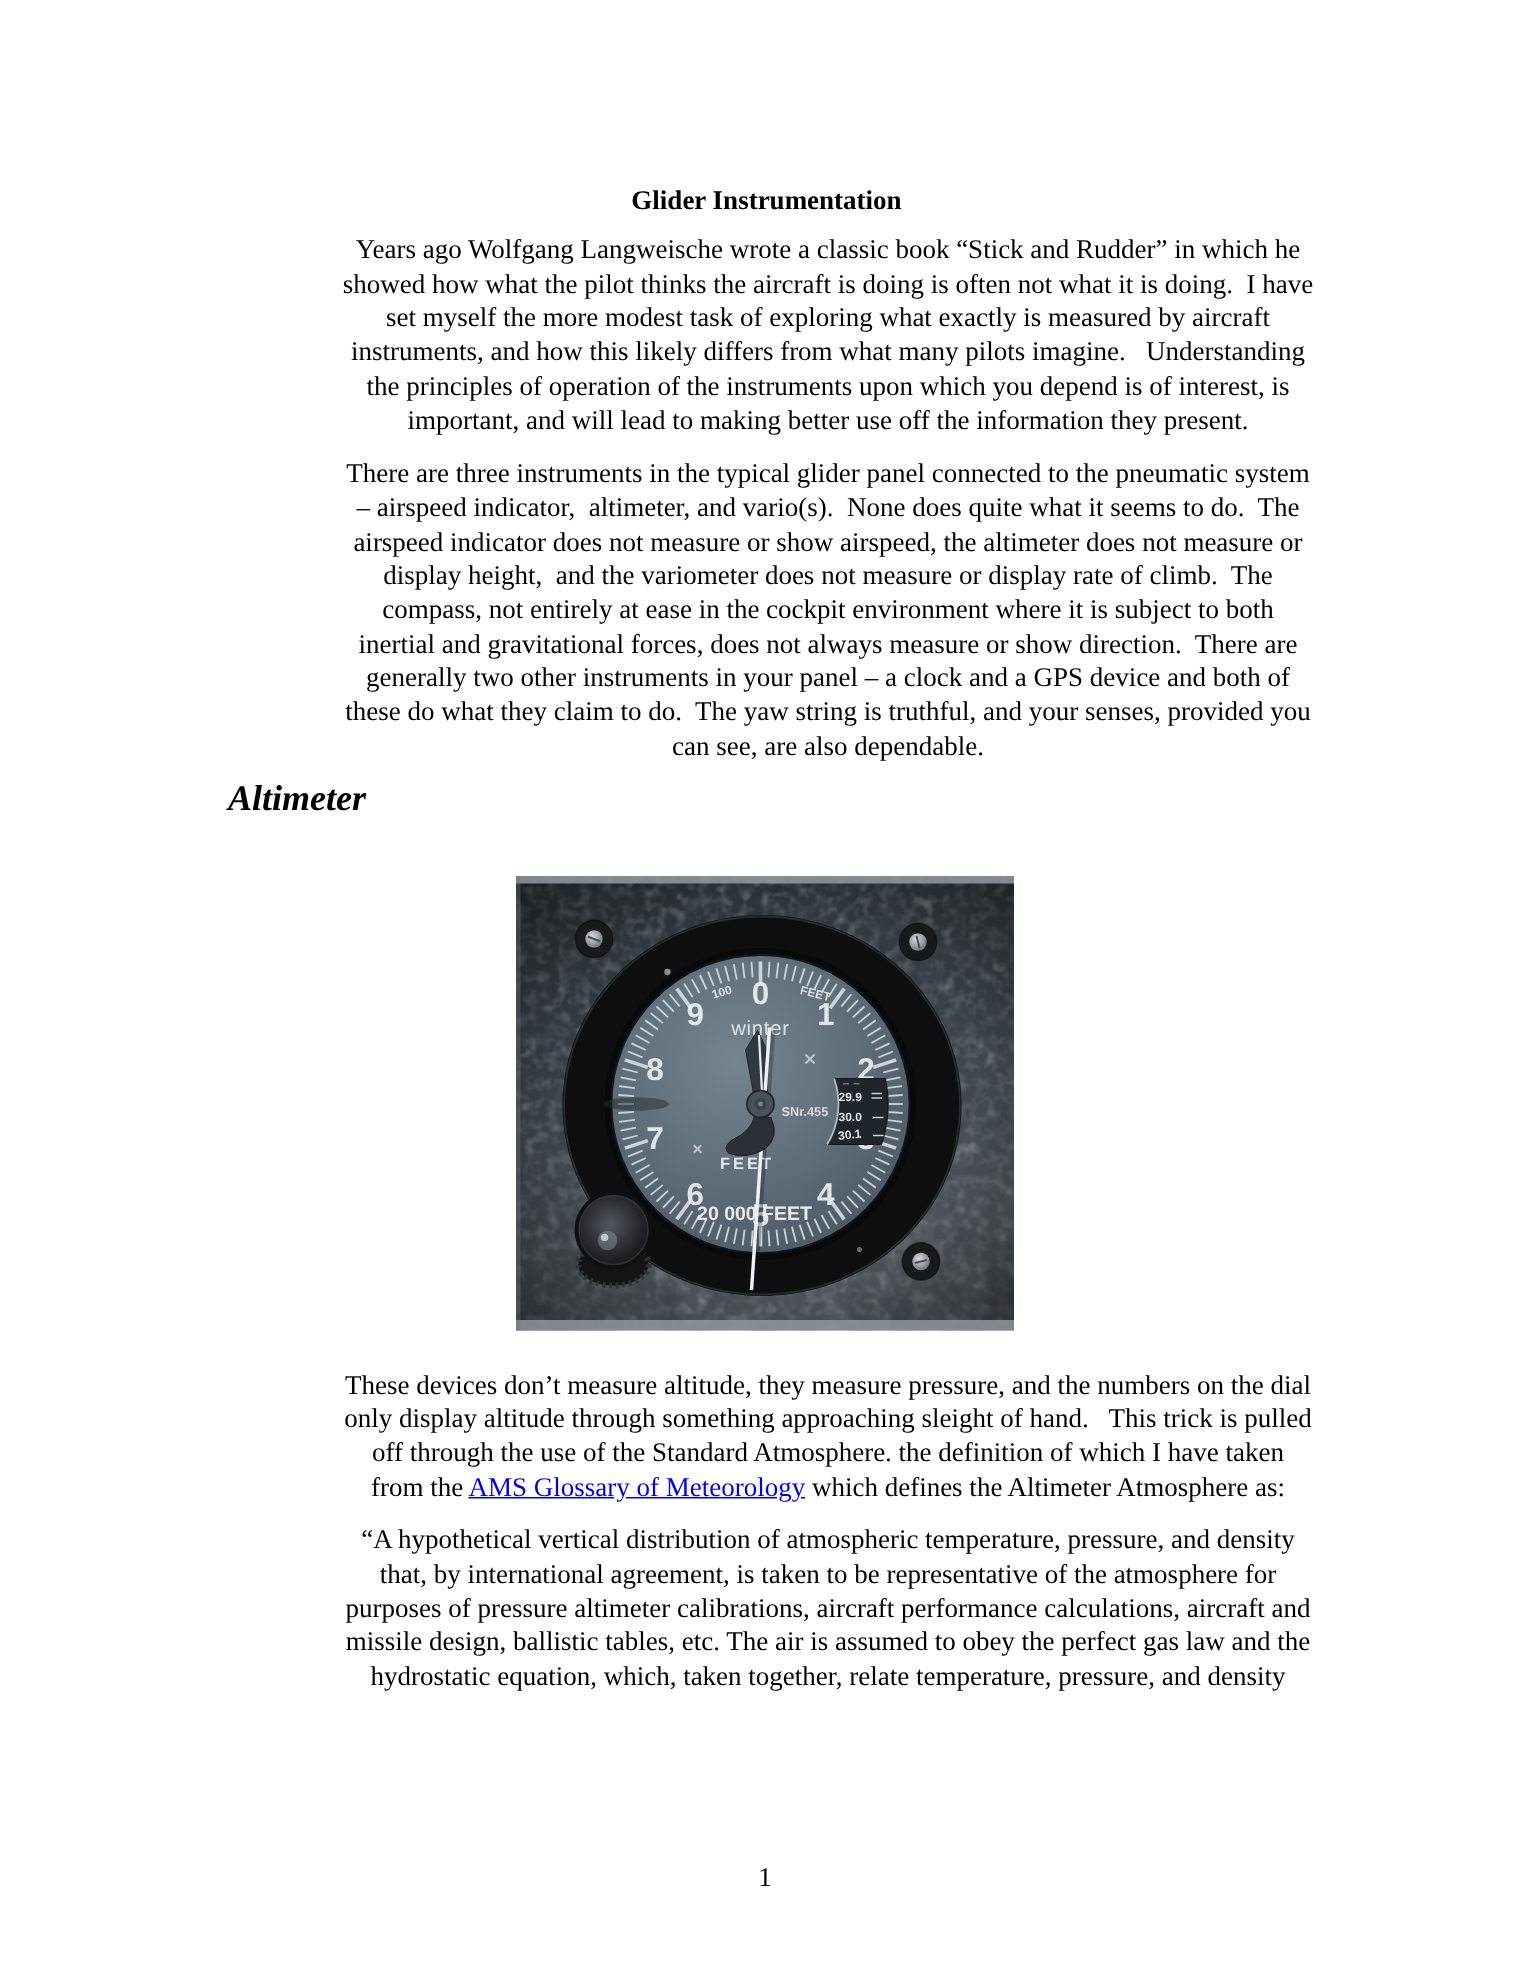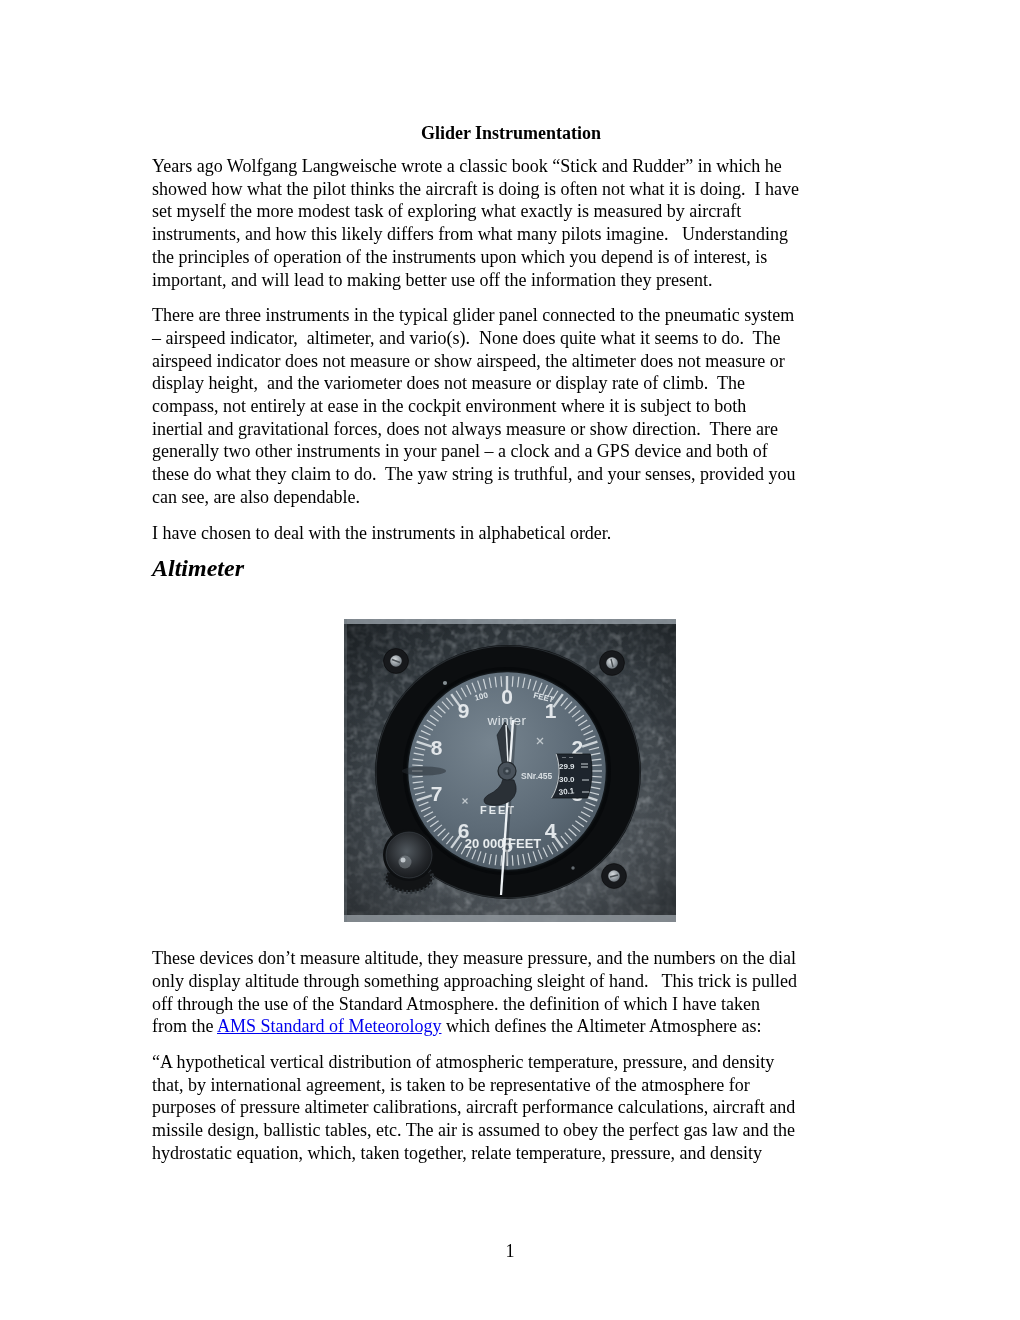--- a/index.html
+++ b/index.html
@@ -20,20 +20,21 @@
     font-size:18px;font-weight:bold;
     text-align:center;
     width:718px;
     margin:0;line-height:23px;
   }
   p.body-par{
     font-size:18px;
     line-height:22.7px;
     margin:13px 0 0 0;
     white-space:pre-wrap;
+    text-align:center;
   }
   p.first-par{margin-top:10px;}
   h2.sub-heading{
     font-size:24px;font-weight:bold;
     margin:13px 0 0 0;line-height:23px;font-style:italic;
   }
   figure.photo-block{
     margin:39px 0 0 192px;
     width:332px;height:303px;
     padding:0;
@@ -64,21 +65,20 @@
     <p class="body-par">There are three instruments in the typical glider panel connected to the pneumatic system
 – airspeed indicator,  altimeter, and vario(s).  None does quite what it seems to do.  The
 airspeed indicator does not measure or show airspeed, the altimeter does not measure or
 display height,  and the variometer does not measure or display rate of climb.  The
 compass, not entirely at ease in the cockpit environment where it is subject to both
 inertial and gravitational forces, does not always measure or show direction.  There are
 generally two other instruments in your panel – a clock and a GPS device and both of
 these do what they claim to do.  The yaw string is truthful, and your senses, provided you
 can see, are also dependable.</p>
 
-    <p class="body-par">I have chosen to deal with the instruments in alphabetical order.</p>
 
     <h2 class="sub-heading">Altimeter</h2>
 
     <figure class="photo-block">
       <svg width="332" height="303" viewBox="0 0 332 303">
         <defs>
           <linearGradient id="panelG" x1="0" y1="0" x2="0.3" y2="1">
             <stop offset="0" stop-color="#23292d"></stop>
             <stop offset="0.45" stop-color="#394045"></stop>
             <stop offset="1" stop-color="#585e63"></stop>
@@ -319,21 +319,21 @@
           <circle cx="65" cy="236" r="23" fill="none" stroke="#3f464c" stroke-width="1" opacity="0.6"></circle>
           <circle cx="61" cy="243" r="6.5" fill="#aeb6bc" opacity="0.35"></circle>
           <circle cx="59" cy="241" r="2.5" fill="#d9e0e5" opacity="0.8"></circle>
         </g>
       </svg>
     </figure>
 
     <p class="body-par" style="margin-top:25px"><span>These devices don’t measure altitude, they measure pressure, and the numbers on the dial
 only display altitude through something approaching sleight of hand.   This trick is pulled
 off through the use of the Standard Atmosphere. the definition of which I have taken
-from the </span><a class="doc-link" href="#">AMS Standard of Meteorology</a><span> which defines the Altimeter Atmosphere as:</span></p>
+from the </span><a class="doc-link" href="#">AMS Glossary of Meteorology</a><span> which defines the Altimeter Atmosphere as:</span></p>
 
     <p class="body-par">“A hypothetical vertical distribution of atmospheric temperature, pressure, and density
 that, by international agreement, is taken to be representative of the atmosphere for
 purposes of pressure altimeter calibrations, aircraft performance calculations, aircraft and
 missile design, ballistic tables, etc. The air is assumed to obey the perfect gas law and the
 hydrostatic equation, which, taken together, relate temperature, pressure, and density</p>
 
   </div>
 
   <div class="pagenum">1</div>

